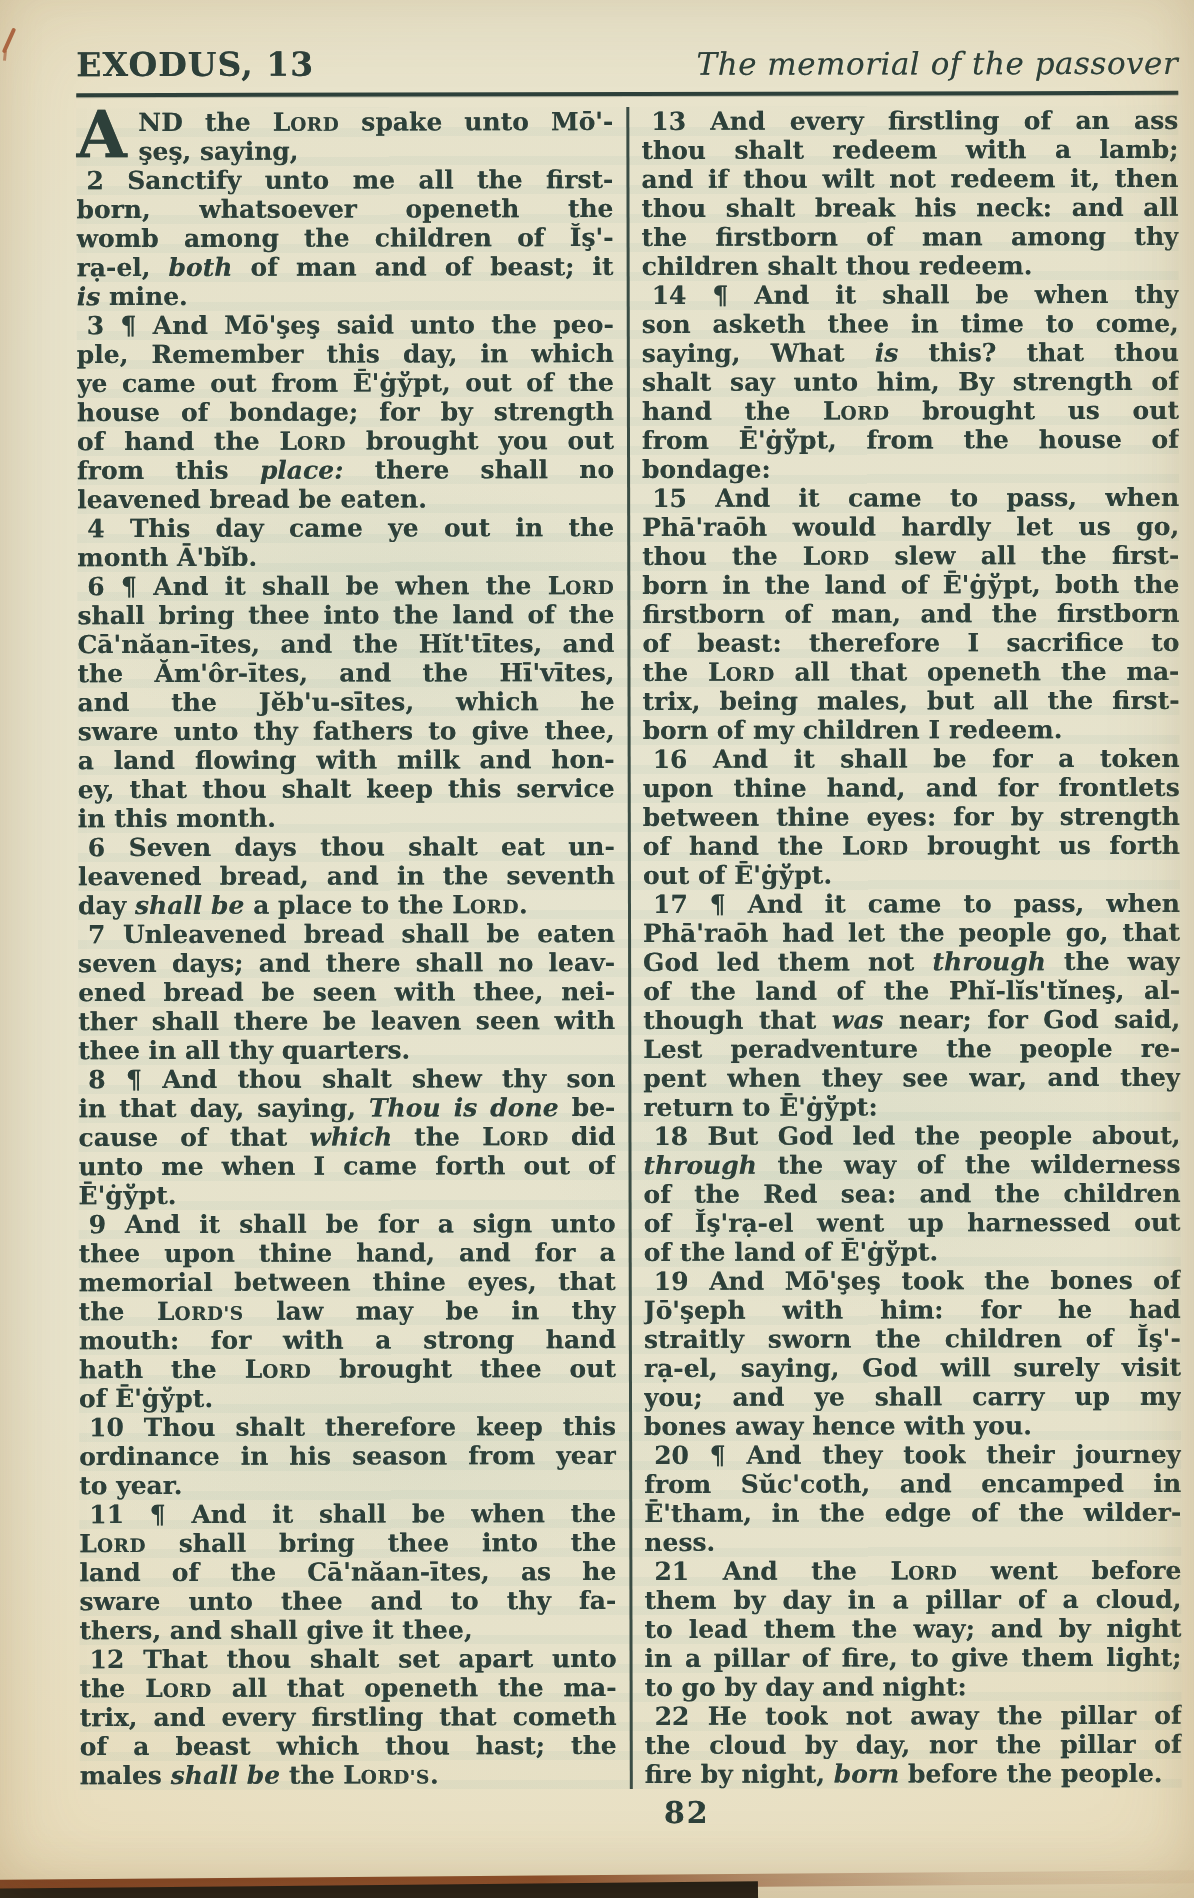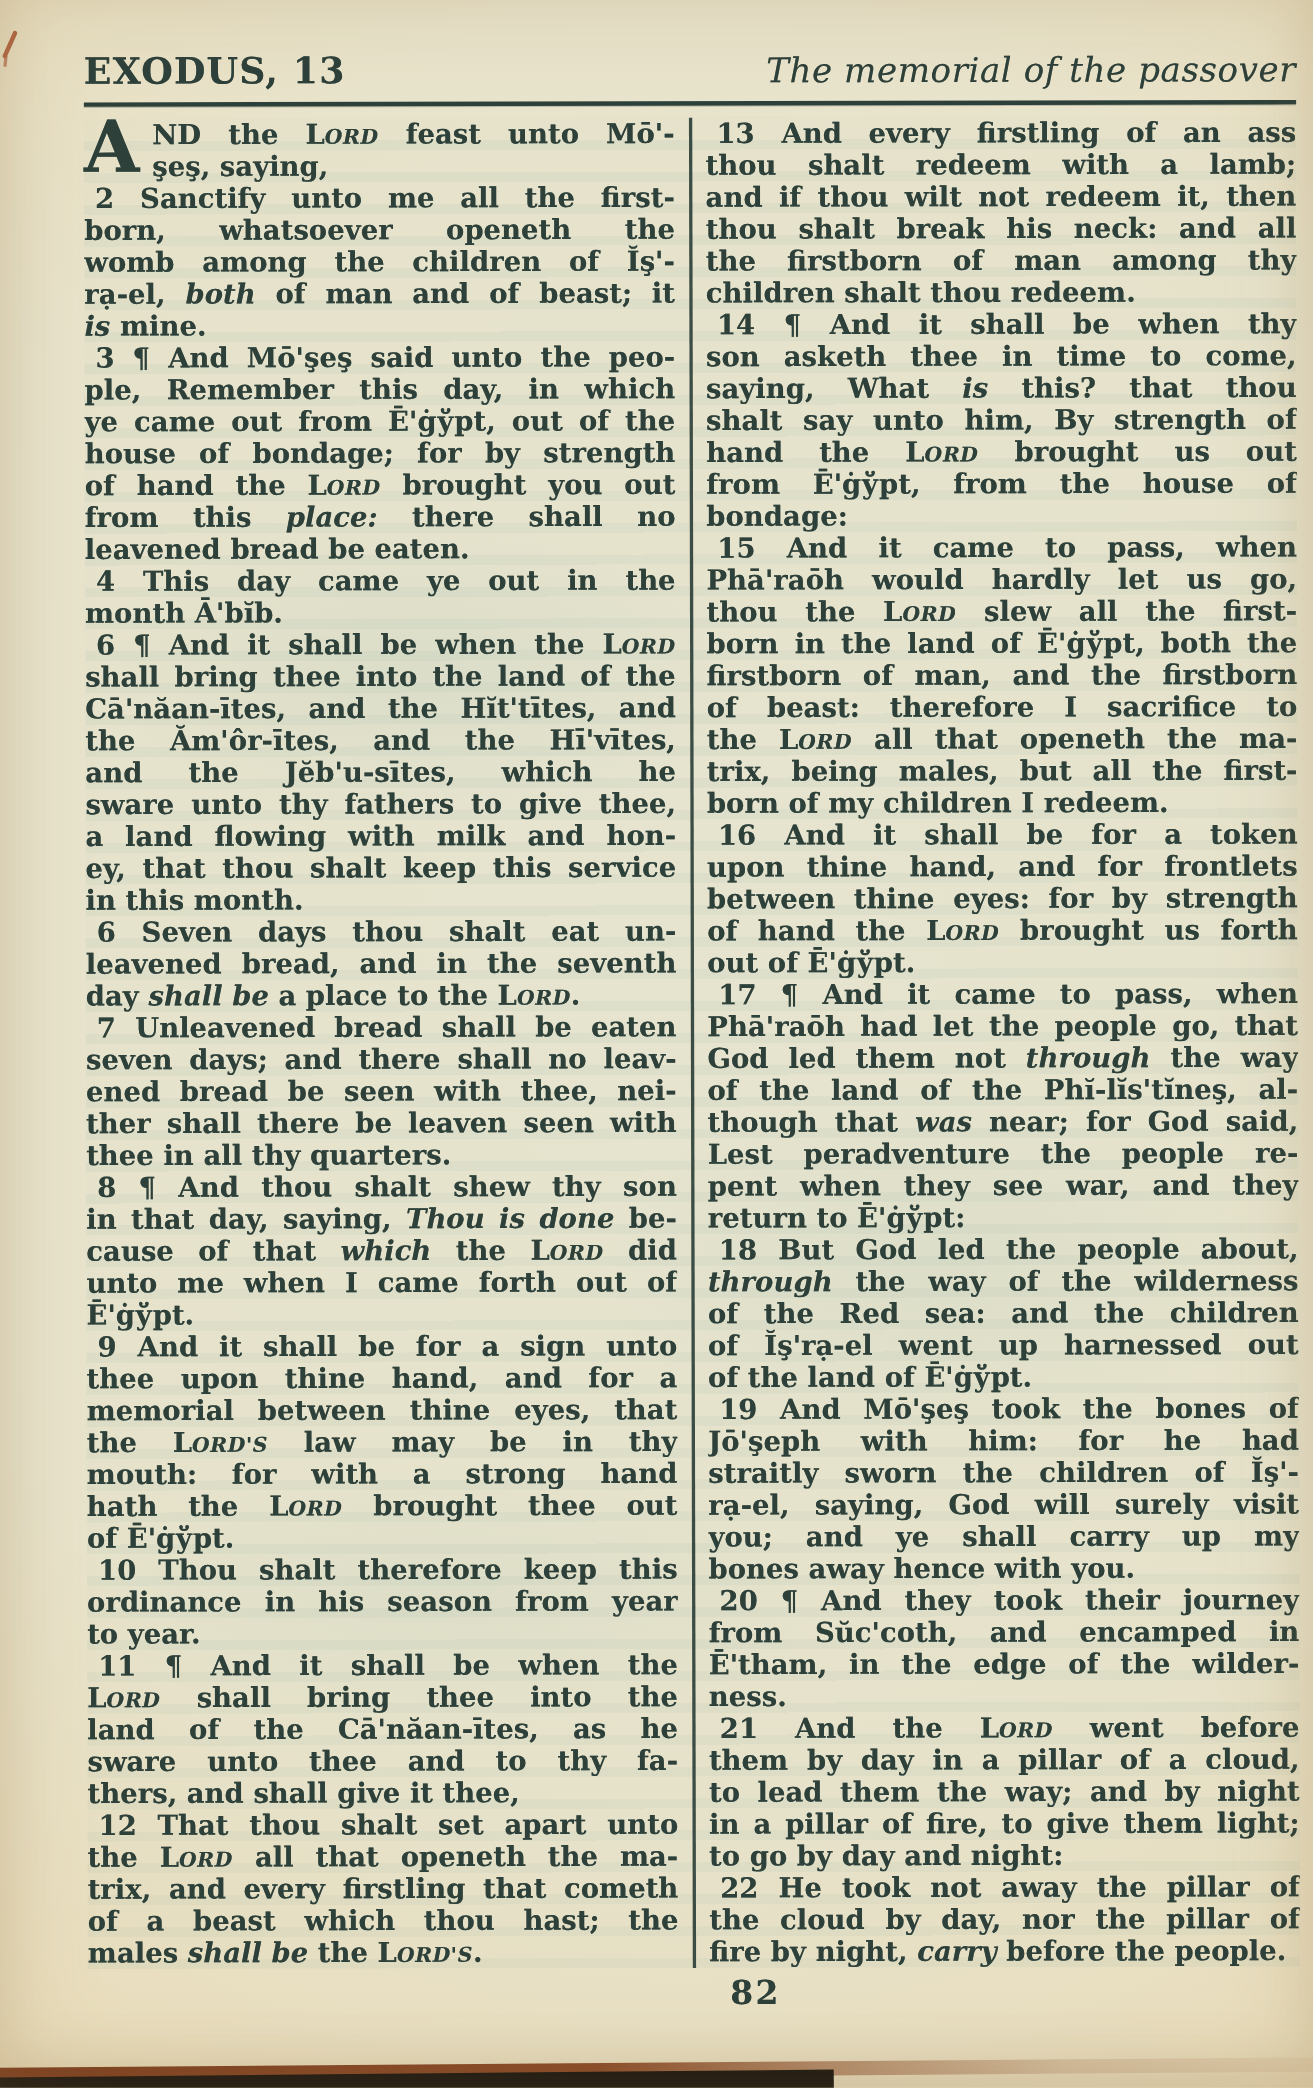--- a/index.html
+++ b/index.html
@@ -64,21 +64,21 @@
   .line{white-space:normal;}
   .line.end{text-align-last:left;}
   .line.ind{padding-left:10px;}
   .line.dcpad{padding-left:62px;}
   .dropcap{
     position:absolute;left:0px;top:-4px;
     font-size:65px;line-height:60px;font-weight:700;
     text-shadow:0 0 .6px rgba(45,64,58,.7);
   }
   em{font-style:italic;}
-  .lord .lr{font-size:0.74em;letter-spacing:0.5px;font-style:italic;}
+  .lord .lr{font-size:0.74em;letter-spacing:0.5px;}
   .pageno{
     position:absolute;left:584px;top:1751px;
     font-size:30px;font-weight:700;letter-spacing:2px;color:#2d403a;
     text-shadow:0 0 .6px rgba(45,64,58,.6);
   }
   .strip-brown{
     position:absolute;left:-6px;bottom:10px;width:102%;height:13px;
     background:linear-gradient(90deg,#7c3d1f 0%,#8a4a28 45%,rgba(138,74,40,.55) 62%,rgba(138,74,40,.18) 80%,rgba(138,74,40,.05) 100%);
     transform:rotate(-0.45deg);
   }
@@ -96,21 +96,21 @@
   <div class="textblock">
     <div class="header">
       <div class="chapter">EXODUS, 13</div>
       <div class="running">The memorial of the passover</div>
     </div>
     <div class="rule"></div>
 
     <div class="cols">
       <div class="col" id="col-left">
         <div class="dropcap">A</div>
-      <div class="line dcpad"><span>ND the </span><span class="lord"><span class="lf">L</span><span class="lr">ORD</span></span><span> feast unto Mō'-</span></div>
+      <div class="line dcpad"><span>ND the </span><span class="lord"><span class="lf">L</span><span class="lr">ORD</span></span><span> spake unto Mō'-</span></div>
           <div class="line end dcpad"><span>şeş, saying,</span></div>
           <div class="line ind"><span>2 Sanctify unto me all the first-</span></div>
           <div class="line"><span>born, whatsoever openeth the</span></div>
           <div class="line"><span>womb among the children of Ĭş'-</span></div>
           <div class="line"><span>rạ-el, </span><em>both</em><span> of man and of beast; it</span></div>
           <div class="line end"><em>is</em><span> mine.</span></div>
           <div class="line ind"><span>3 ¶ And Mō'şeş said unto the peo-</span></div>
           <div class="line"><span>ple, Remember this day, in which</span></div>
           <div class="line"><span>ye came out from Ē'ġўpt, out of the</span></div>
           <div class="line"><span>house of bondage; for by strength</span></div>
@@ -214,21 +214,21 @@
           <div class="line"><span>from Sŭc'coth, and encamped in</span></div>
           <div class="line"><span>Ē'tham, in the edge of the wilder-</span></div>
           <div class="line end"><span>ness.</span></div>
           <div class="line ind"><span>21 And the </span><span class="lord"><span class="lf">L</span><span class="lr">ORD</span></span><span> went before</span></div>
           <div class="line"><span>them by day in a pillar of a cloud,</span></div>
           <div class="line"><span>to lead them the way; and by night</span></div>
           <div class="line"><span>in a pillar of fire, to give them light;</span></div>
           <div class="line end"><span>to go by day and night:</span></div>
           <div class="line ind"><span>22 He took not away the pillar of</span></div>
           <div class="line"><span>the cloud by day, nor the pillar of</span></div>
-          <div class="line end"><span>fire by night, </span><em>carry</em><span> before the people.</span></div>
+          <div class="line end"><span>fire by night, </span><em>born</em><span> before the people.</span></div>
         </div>
     </div>
 
     <div class="pageno">82</div>
   </div>
 
   <div class="strip-brown"></div>
   <div class="strip-black"></div>
 </div>
 

